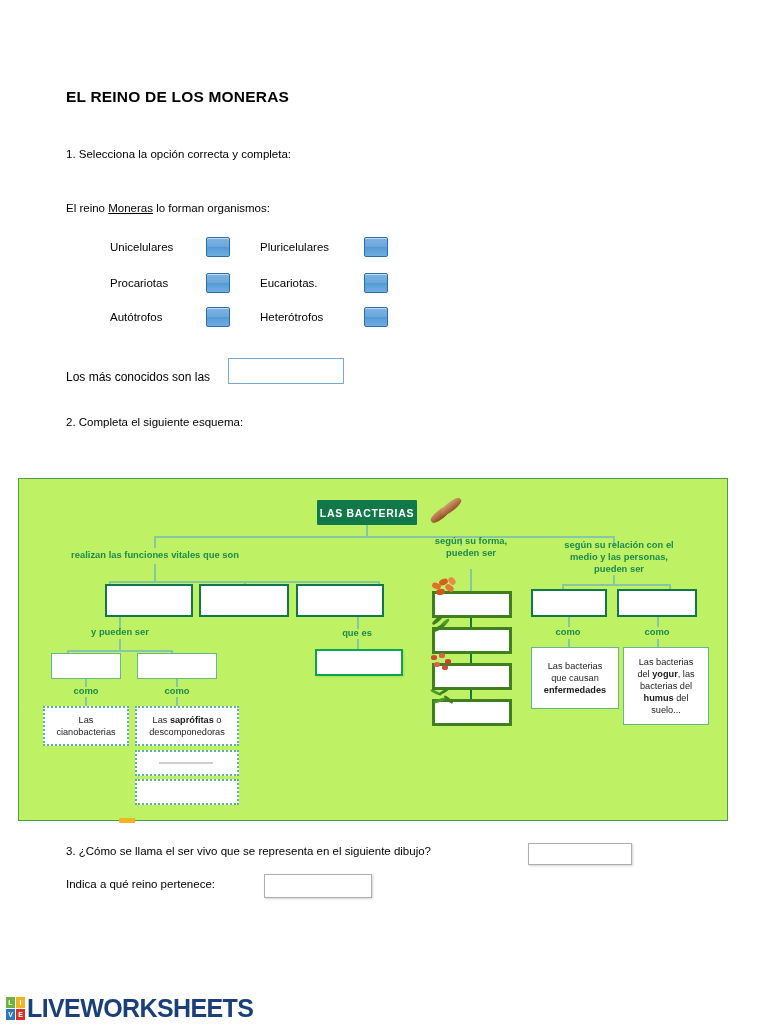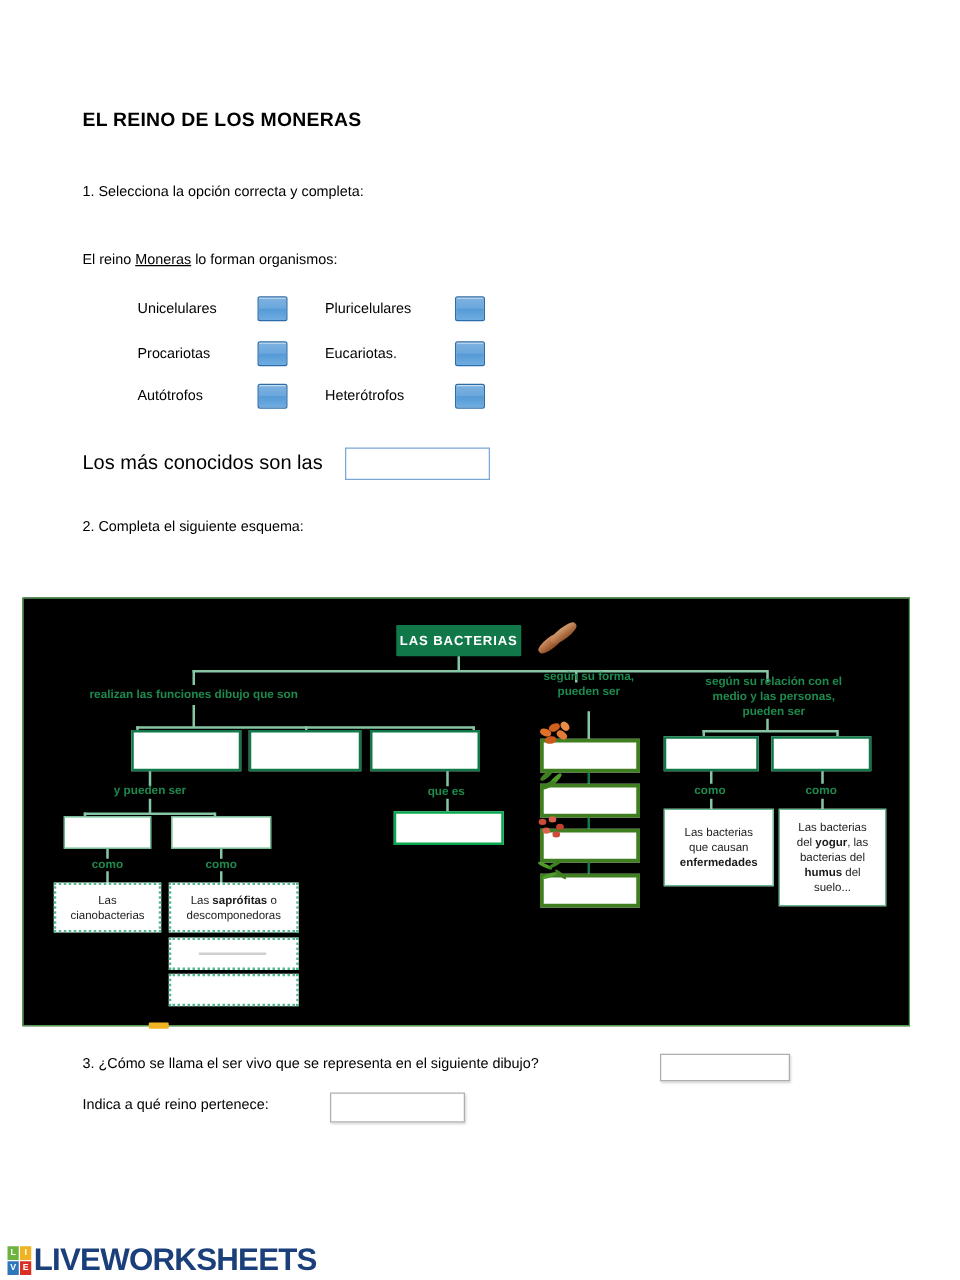--- a/index.html
+++ b/index.html
@@ -75,22 +75,22 @@
   }
   #opt-row-0 { left: 110px; top: 236px; }
   #opt-row-1 { left: 110px; top: 272px; }
   #opt-row-2 { left: 110px; top: 306px; }
 
   .fill-line {
     position: absolute;
     left: 66px;
     top: 358px;
     display: flex;
-    align-items: center;
-    font-size: 16px;
+    align-items: flex-end;
+    font-size: 12px;
   }
   .answer-box {
     border: 1px solid #7ba7d7;
     background: #ffffff;
     height: 26px;
     box-sizing: border-box;
   }
   .answer-box.grey {
     border: 1px solid #aeaeae;
     box-shadow: 1px 1px 2px rgba(0,0,0,0.18);
@@ -112,21 +112,21 @@
   }
 
   
   #scheme-frame {
     position: absolute;
     left: 18px;
     top: 478px;
     width: 710px;
     height: 343px;
     border: 1.5px solid #4e9a4e;
-    background: #000000;
+    background: #bef264;
     box-sizing: border-box;
   }
   .scheme-inner {
     position: absolute;
     inset: 0;
   }
   #scheme-marker {
     position: absolute;
     left: 100px;
     bottom: -3px;
@@ -273,21 +273,21 @@
         <div class="rod" style="left:14px; top:8px; width:24px; height:9px; background:linear-gradient(180deg,#d6a070,#95522a); transform:rotate(-38deg);"></div>
       </div>
 
       <div class="s line-v" style="left:347px; top:46px; height:12px;"></div>
 
       <div class="s line-h" style="left:135px; top:57px; width:460px;"></div>
       <div class="s line-v" style="left:135px; top:57px; height:12px;"></div>
       <div class="s line-v" style="left:441px; top:57px; height:10px;"></div>
       <div class="s line-v" style="left:594px; top:57px; height:10px;"></div>
 
-      <div class="s cap" style="left:30px; top:70px; width:212px;">realizan las funciones dibujo que son</div>
+      <div class="s cap" style="left:30px; top:70px; width:212px;">realizan las funciones vitales que son</div>
       <div class="s line-v" style="left:135px; top:85px; height:18px;"></div>
       <div class="s line-h" style="left:90px; top:102px; width:270px;"></div>
       <div class="s line-v" style="left:90px; top:102px; height:10px;"></div>
       <div class="s line-v" style="left:225px; top:102px; height:10px;"></div>
       <div class="s line-v" style="left:359px; top:102px; height:10px;"></div>
 
       <div class="s box box-dark" style="left:86px; top:105px; width:88px; height:33px;"></div>
       <div class="s box box-dark" style="left:180px; top:105px; width:90px; height:33px;"></div>
       <div class="s box box-dark" style="left:277px; top:105px; width:88px; height:33px;"></div>
 

